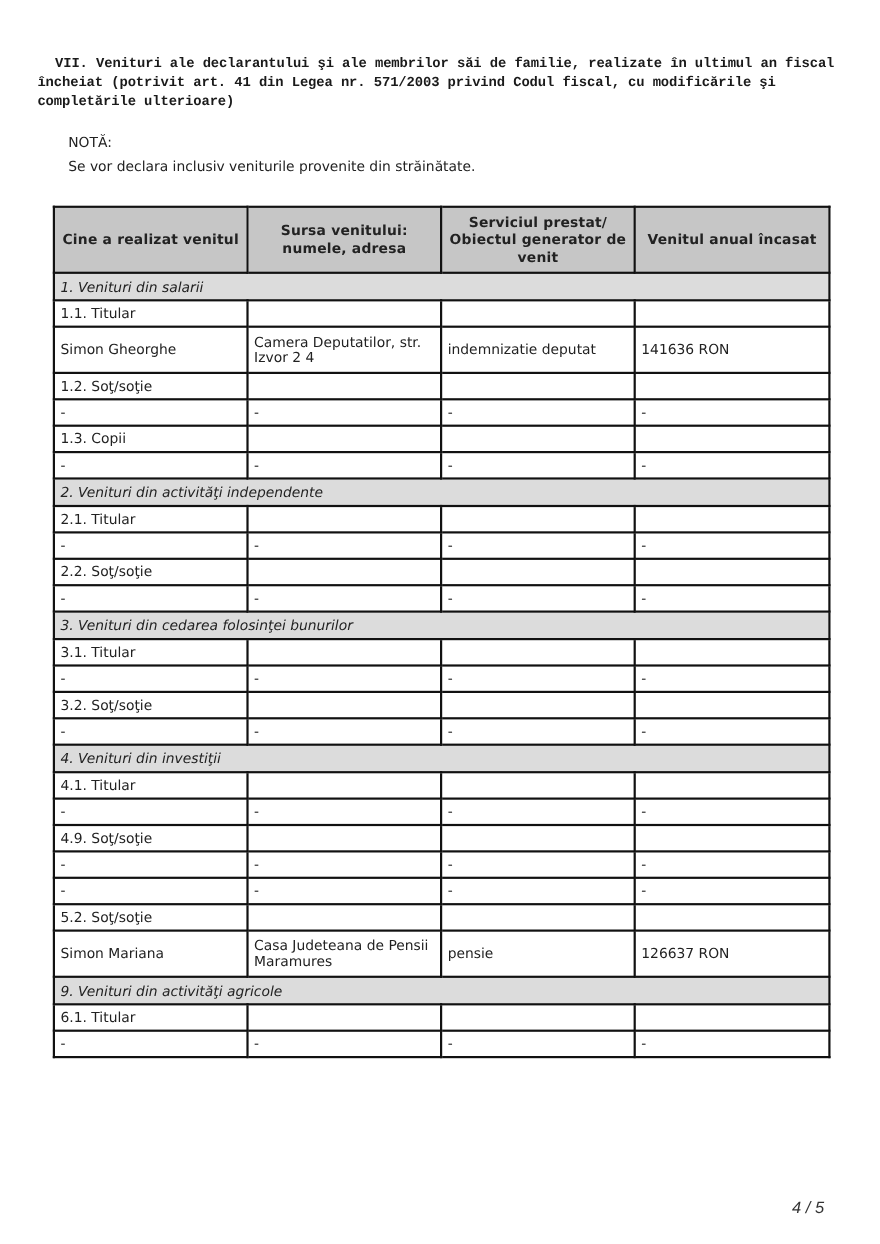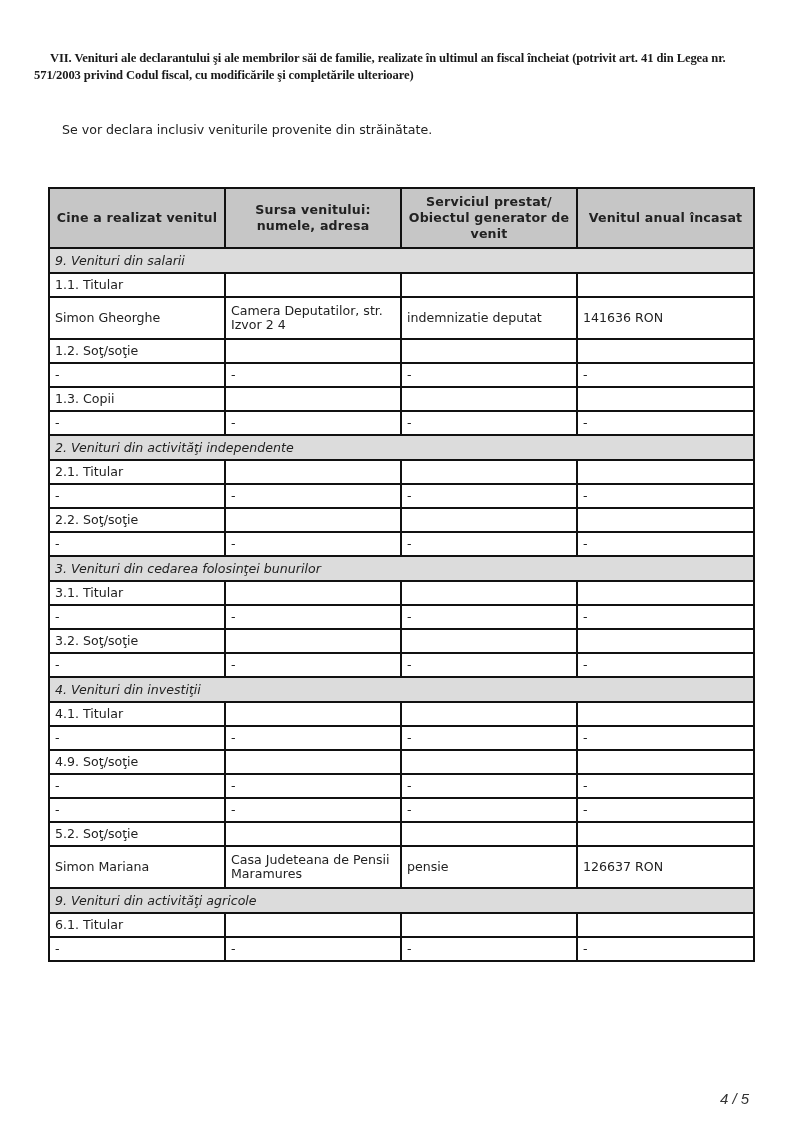--- a/index.html
+++ b/index.html
@@ -1,19 +1,19 @@
 <!DOCTYPE html>
 <html><head>
 <meta charset="utf-8">
 <style>
   html, body { margin: 0; padding: 0; background: #ffffff; }
   body { width: 800px; height: 1131px; position: relative; overflow: hidden;
          font-family: "DejaVu Sans", sans-serif; color: #222; }
   .heading { position: absolute; left: 34px; top: 50px; width: 730px;
-             font-family: Liberation Serif, serif; font-weight: bold;
+             font-family: Liberation Mono, monospace; font-weight: bold;
              font-size: 12.6px; line-height: 17px; color: #1a1a1a; letter-spacing: -0.1px; }
   .heading .indent { display: inline-block; width: 16px; }
   .note { position: absolute; left: 62px; top: 119px; font-size: 12.6px; line-height: 21px; color: #222; }
   table.decl { position: absolute; left: 48px; top: 187px; width: 705px;
                border-collapse: collapse; table-layout: fixed;
                border: 2px solid #111; }
   table.decl td, table.decl th { border: 2px solid #111; font-size: 12.6px;
                color: #222; padding: 0 5px; vertical-align: middle; overflow: hidden; }
   table.decl th { background: #c6c6c6; font-weight: bold; text-align: center;
                   height: 58px; line-height: 16px; letter-spacing: 0.2px; }
@@ -23,41 +23,42 @@
   col.c1 { width: 176px; } col.c2 { width: 176px; } col.c3 { width: 176px; } col.c4 { width: 177px; }
   .pagenum { position: absolute; left: 720px; top: 1090px; font-family: "Liberation Sans", sans-serif;
              font-size: 15px; color: #333; font-style: italic; }
 </style>
 </head>
 <body>
 
 <div class="heading"><span class="indent"></span><span>VII. Venituri ale declarantului şi ale membrilor săi de familie, realizate în ultimul an fiscal încheiat (potrivit art. 41 din Legea nr. 571/2003 privind Codul fiscal, cu modificările şi completările ulterioare)</span></div>
 
 <div class="note">
+  <div>NOTĂ:</div>
   <div>Se vor declara inclusiv veniturile provenite din străinătate.</div>
 </div>
 
 <table class="decl">
   <colgroup>
       <col class="c1">
       <col class="c2">
       <col class="c3">
       <col class="c4">
     </colgroup>
   <thead>
     <tr>
       <th>Cine a realizat venitul</th>
       <th>Sursa venitului: numele, adresa</th>
       <th>Serviciul prestat/ Obiectul generator de venit</th>
       <th>Venitul anual încasat</th>
     </tr>
   </thead>
   <tbody id="tbody">
       <tr class="section">
-        <td colspan="4">9. Venituri din salarii</td>
+        <td colspan="4">1. Venituri din salarii</td>
       </tr>
       <tr class="row">
         <td>1.1. Titular</td>
         <td></td>
         <td></td>
         <td></td>
       </tr>
       <tr class="row tall">
         <td>Simon Gheorghe</td>
         <td>Camera Deputatilor, str. Izvor 2 4</td>

